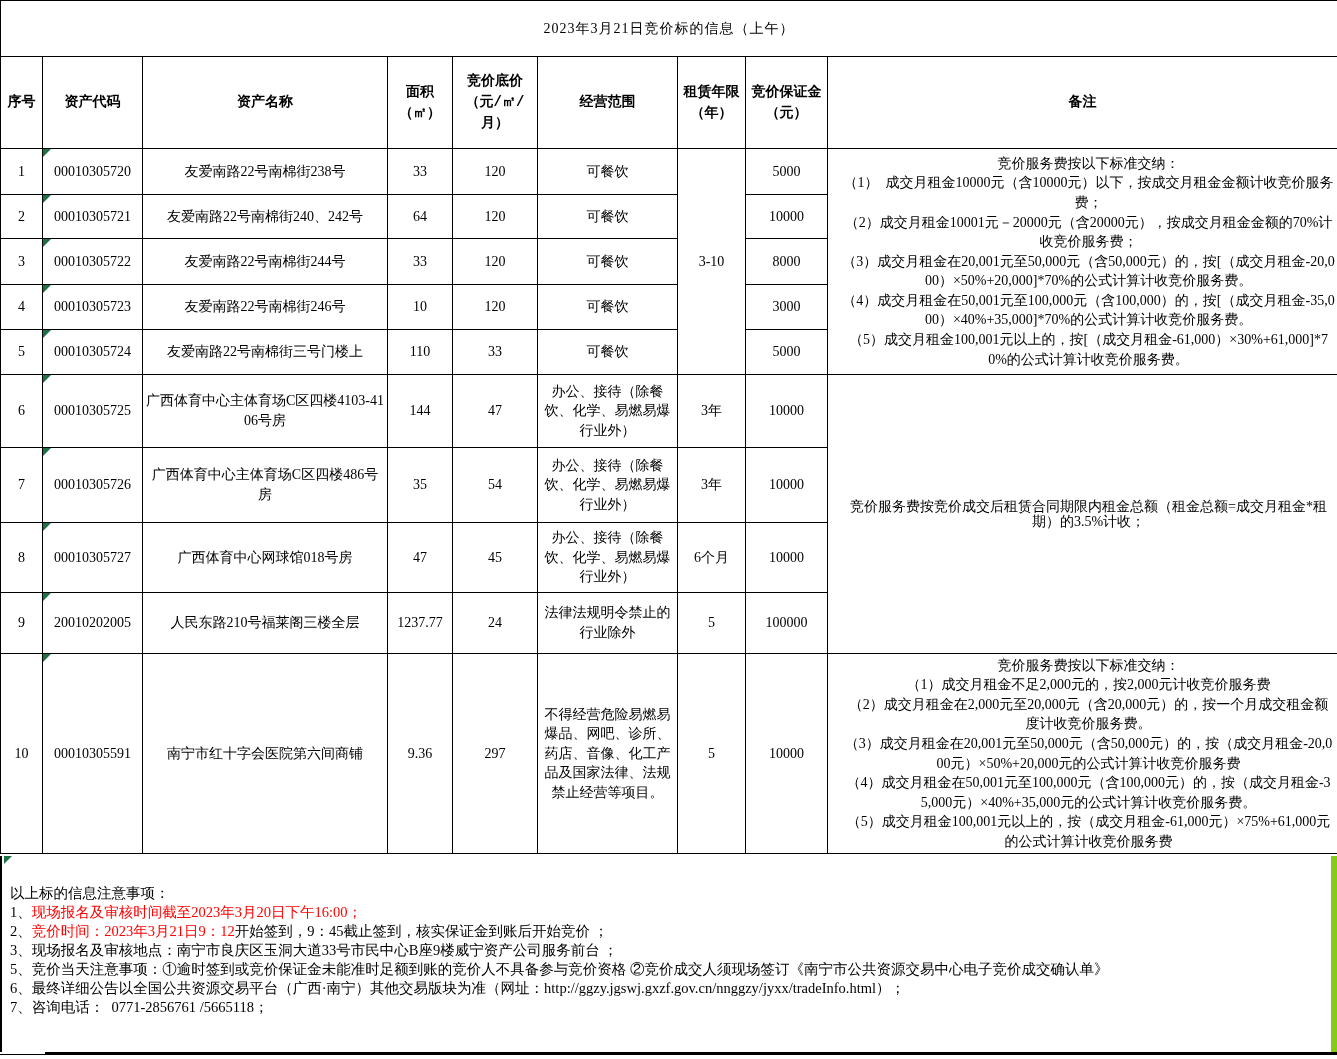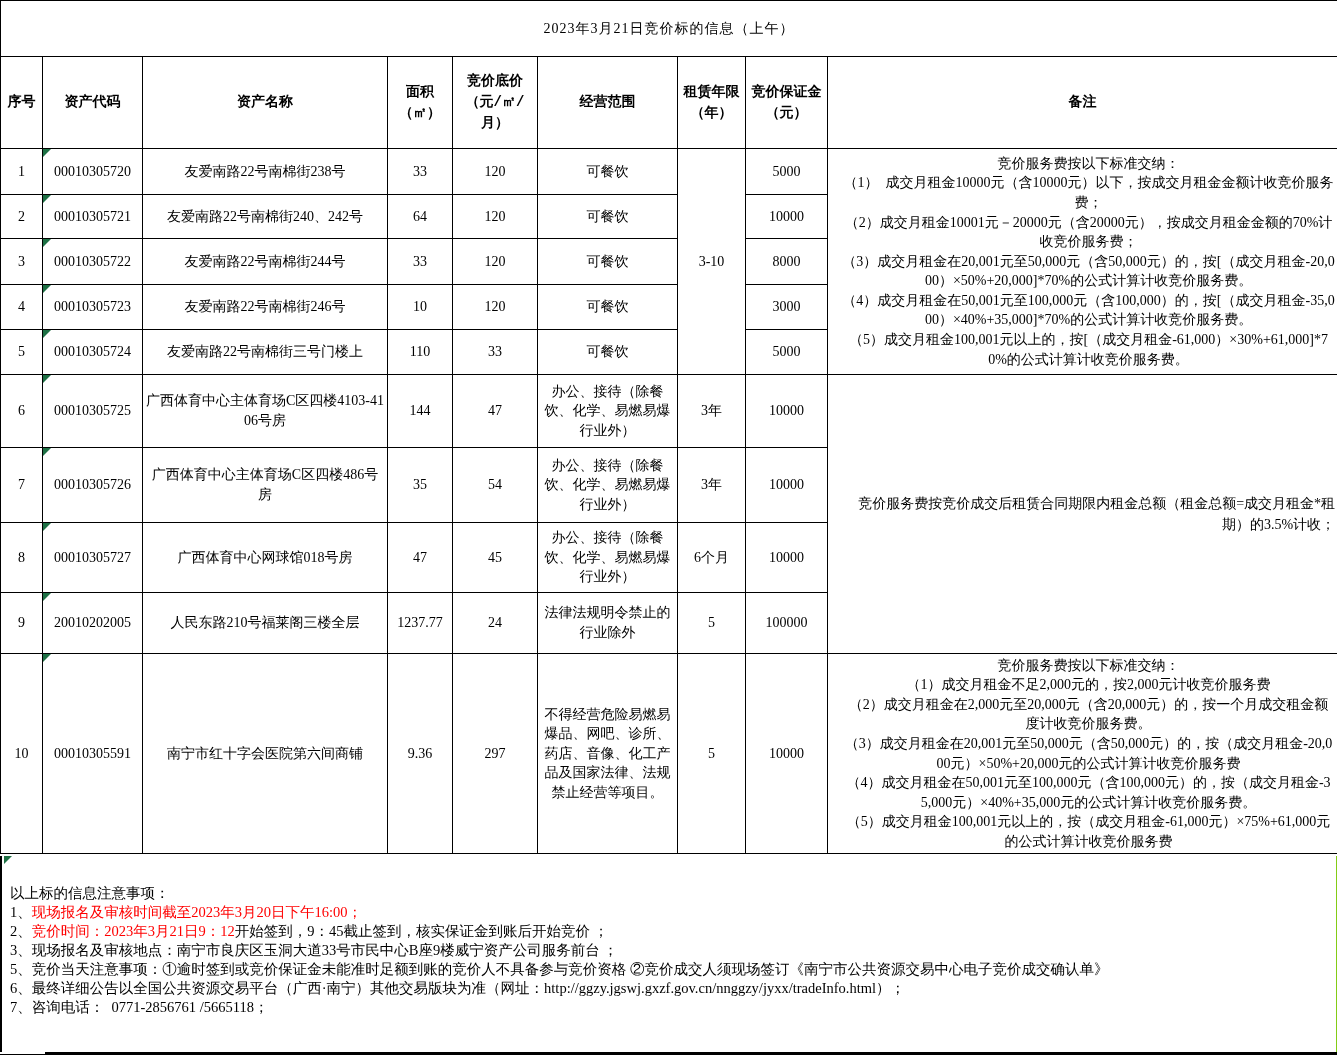--- a/index.html
+++ b/index.html
@@ -12,25 +12,25 @@
   .title-cell{font-size:25px;font-weight:bold;letter-spacing:1px;}
   tr.header-row{height:92px;font-family:Liberation Mono, monospace;}
   .header-row th{font-weight:bold;line-height:1.5;}
   .h46{height:46px}.h44{height:44px}.h45{height:45px}.h73{height:73px}
   .h75{height:75px}.h70{height:70px}.h61{height:61px}.h200{height:200px}
   .code-cell{position:relative;}
   .tri{position:absolute;top:0;left:0;width:0;height:0;
        border-top:8px solid #1e7145;border-right:8px solid transparent;}
   .remark{text-align:left;vertical-align:top;padding:2px 4px 2px 5px;font-size:14px;line-height:18.5px;}
   .remark div{white-space:pre-wrap;margin-left:12px;}
-  .remark.mid{vertical-align:middle;text-align:right;line-height:21px;}
+  .remark.mid{vertical-align:middle;text-align:center;line-height:15px;}
   .remark.midtop{vertical-align:middle;}
   .scope-left{text-align:left;padding:0 4px;}
   .notes{position:absolute;top:856px;left:0;width:1337px;height:196px;box-sizing:border-box;
-         border-left:2px solid #000;border-right:1px solid #84cc16;
+         border-left:2px solid #000;border-right:6px solid #84cc16;
          padding:28px 8px 0 8px;font-size:14.5px;line-height:19px;}
   .note-line{white-space:pre-wrap;}
   .notes .red{color:#ff0000;}
   .corner-tri{position:absolute;top:0;left:2px;width:0;height:0;
        border-top:8px solid #1e7145;border-right:8px solid transparent;}
   .bar-thick{position:absolute;top:1052px;left:45px;width:1292px;height:3px;background:#000;}
   .bar-thin{position:absolute;top:1054px;left:0;width:45px;height:1px;background:#000;}
 </style>
 </head>
 <body>

